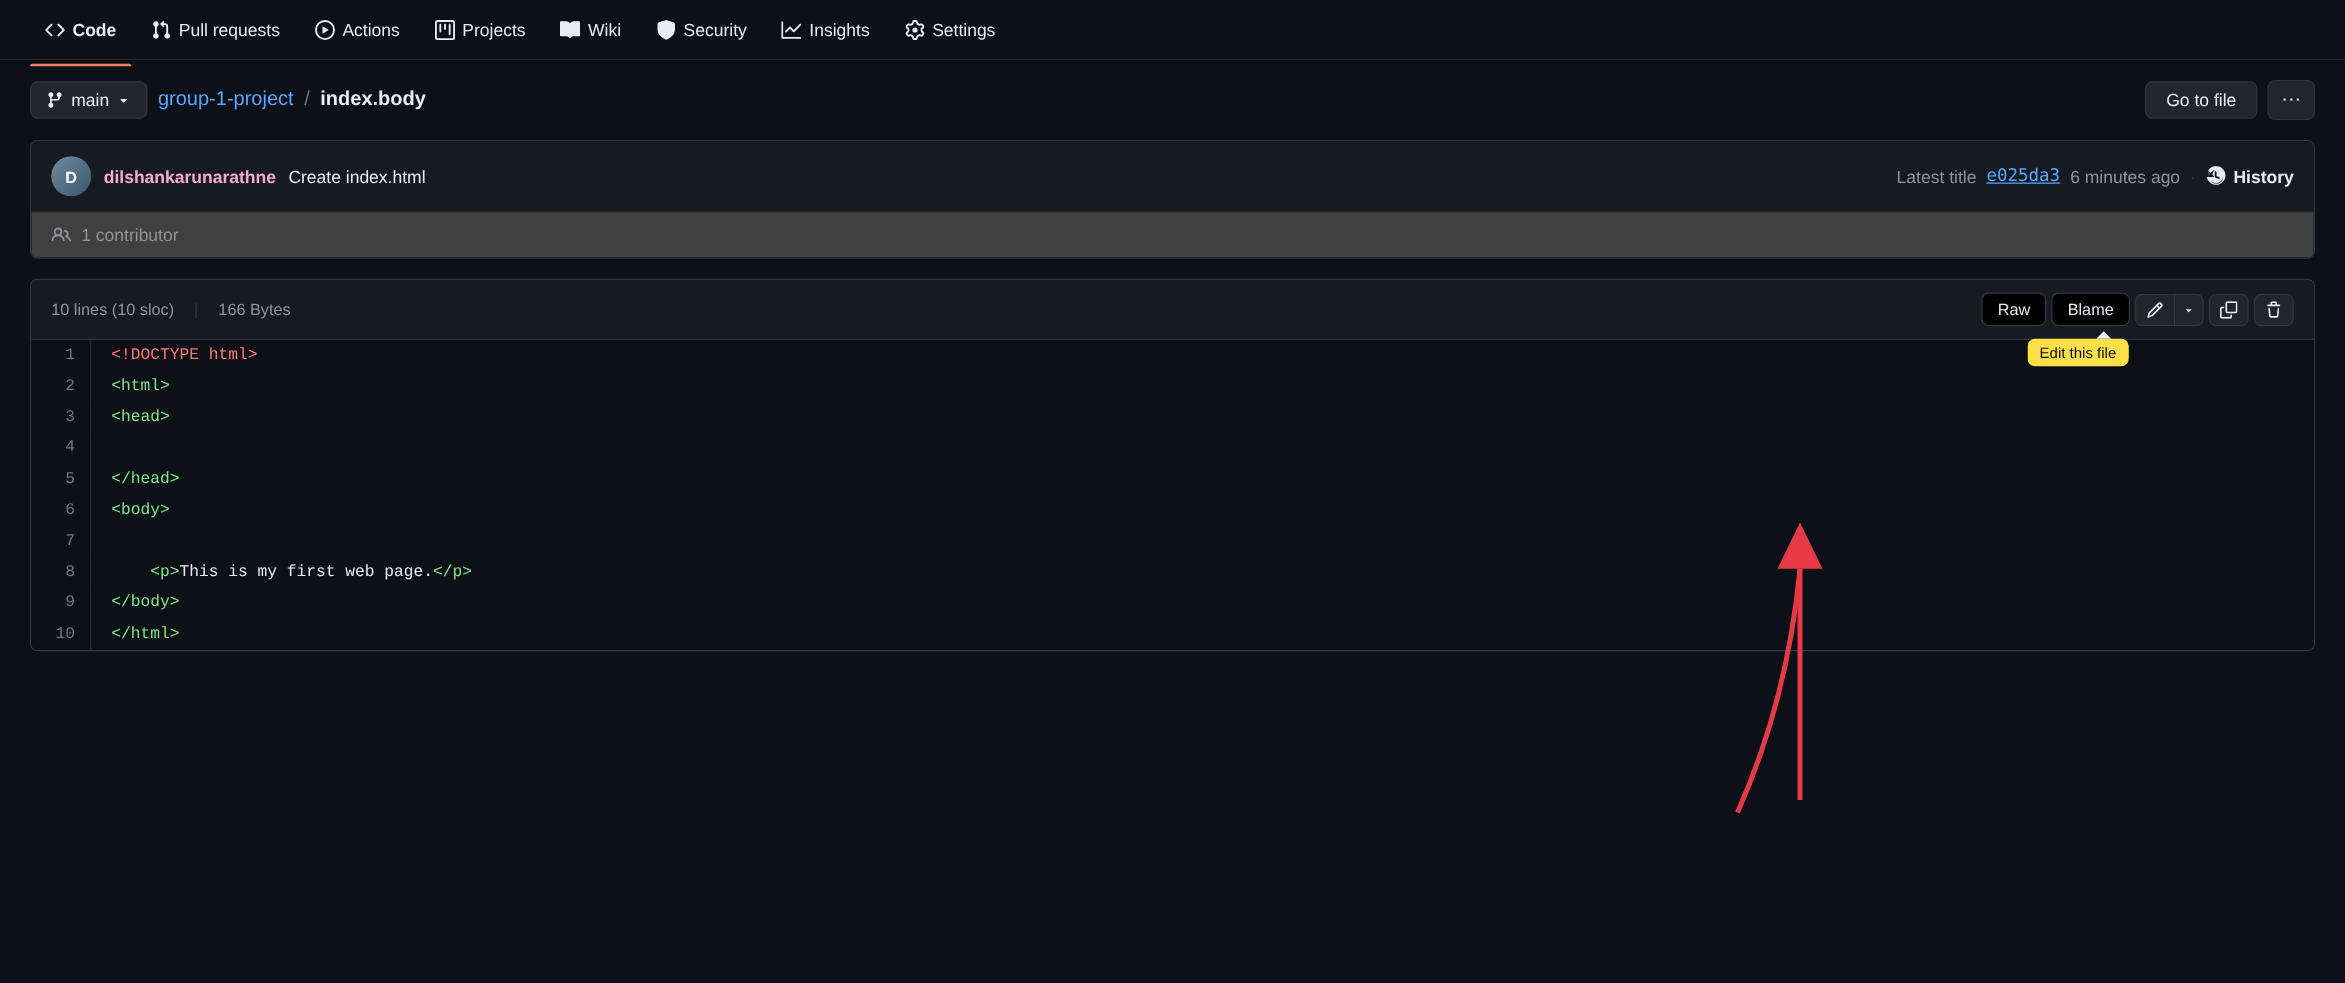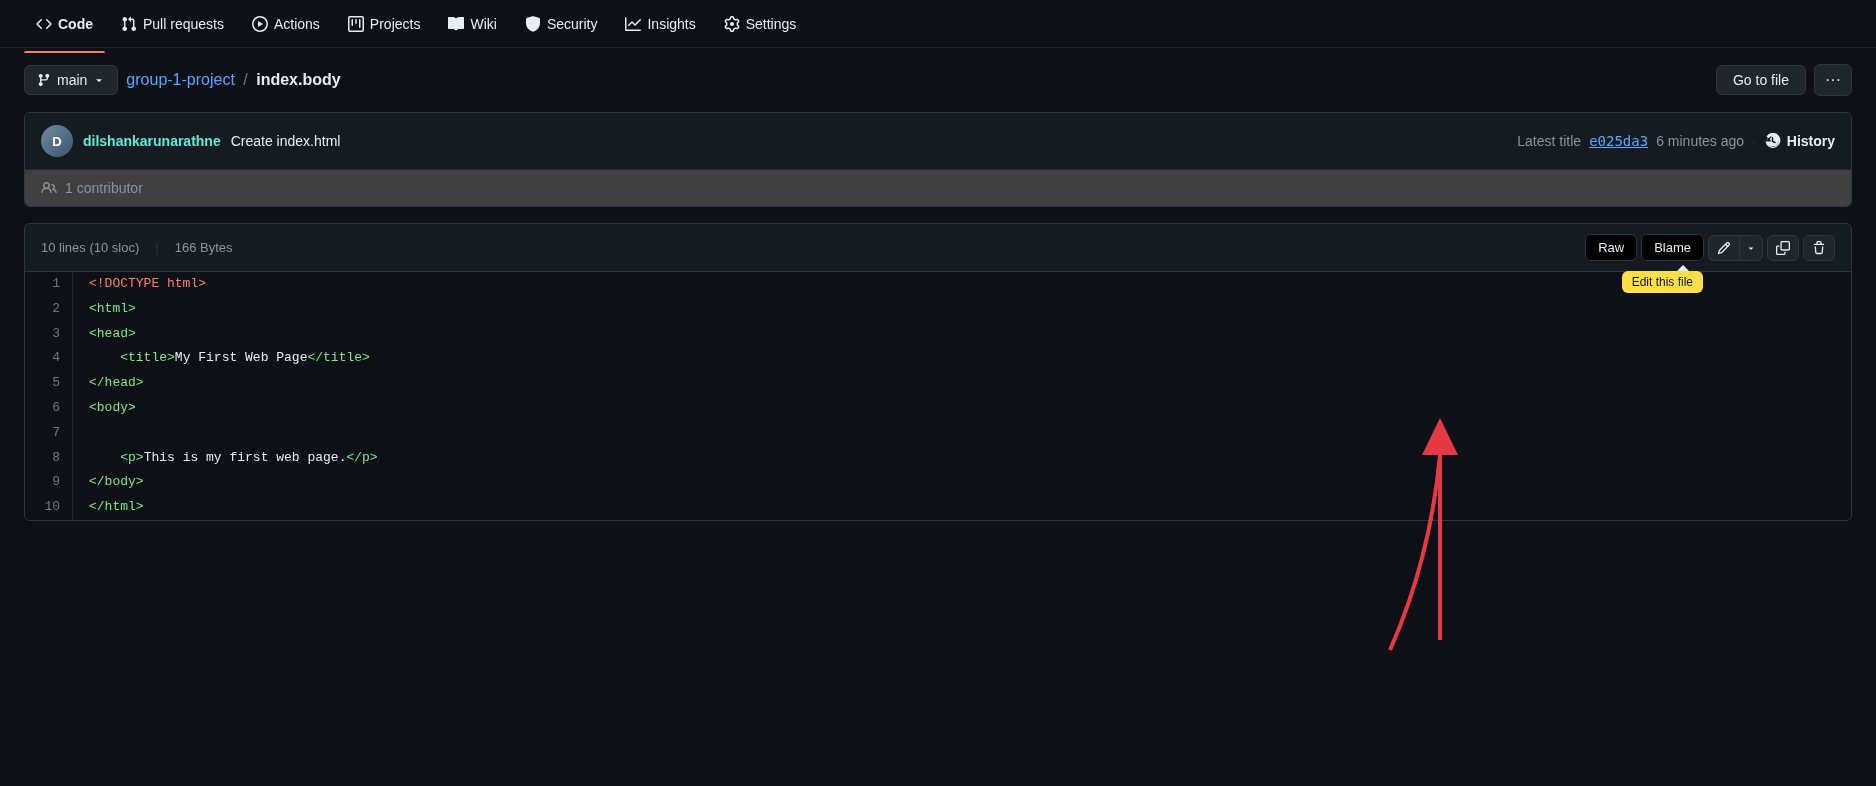--- a/index.html
+++ b/index.html
@@ -137,21 +137,21 @@
       background: linear-gradient(135deg, #6e8ca0, #3a5570);
       display: flex;
       align-items: center;
       justify-content: center;
       font-size: 13px;
       color: #fff;
       font-weight: 600;
     }
     .commit-author {
       font-weight: 600;
-      color: #5eead4;
+      color: #f9a8d4;
     }
     .commit-message {
       color: #e6edf3;
     }
     .commit-right {
       display: flex;
       align-items: center;
       gap: 8px;
       color: #8b949e;
       font-size: 14px;
@@ -476,21 +476,20 @@
     <div class="code-line">
       <span class="line-num">2</span>
       <span class="line-content"><span class="tag">&lt;html&gt;</span></span>
     </div>
     <div class="code-line">
       <span class="line-num">3</span>
       <span class="line-content"><span class="tag">&lt;head&gt;</span></span>
     </div>
     <div class="code-line">
       <span class="line-num">4</span>
-      <span class="line-content">    <span class="tag">&lt;title&gt;</span><span class="txt">My First Web Page</span><span class="tag">&lt;/title&gt;</span></span>
     </div>
     <div class="code-line">
       <span class="line-num">5</span>
       <span class="line-content"><span class="tag">&lt;/head&gt;</span></span>
     </div>
     <div class="code-line">
       <span class="line-num">6</span>
       <span class="line-content"><span class="tag">&lt;body&gt;</span></span>
     </div>
     <div class="code-line">

